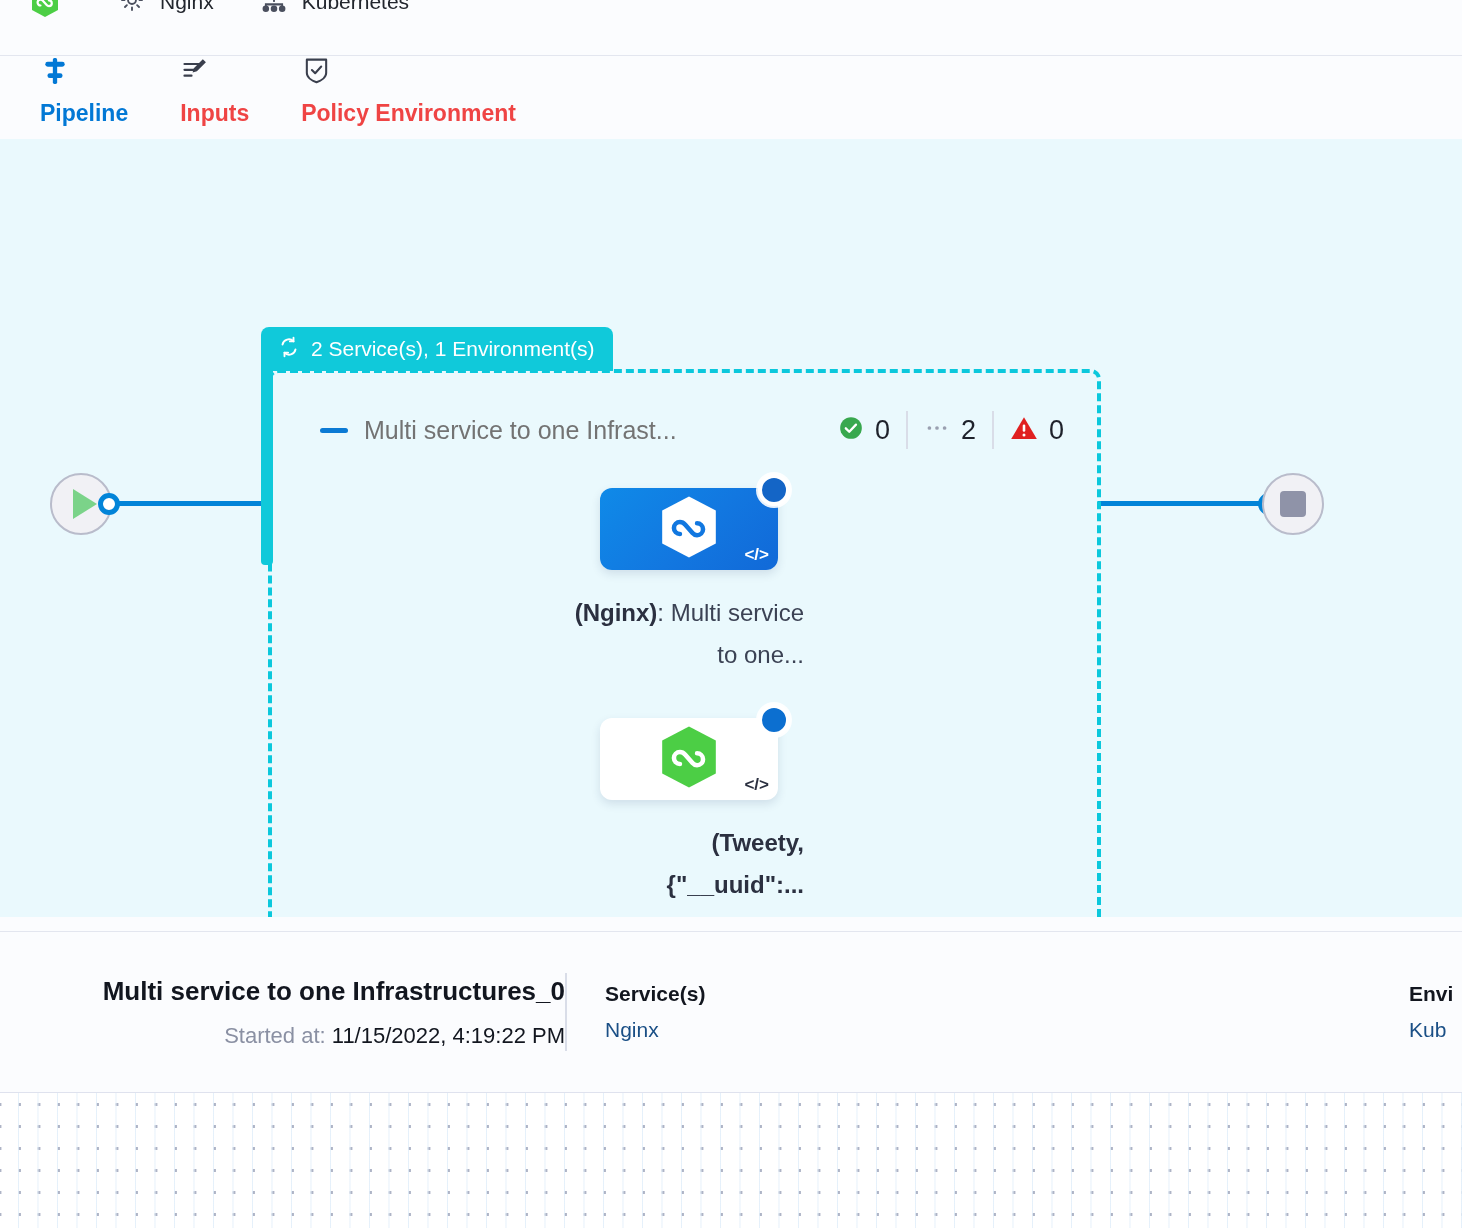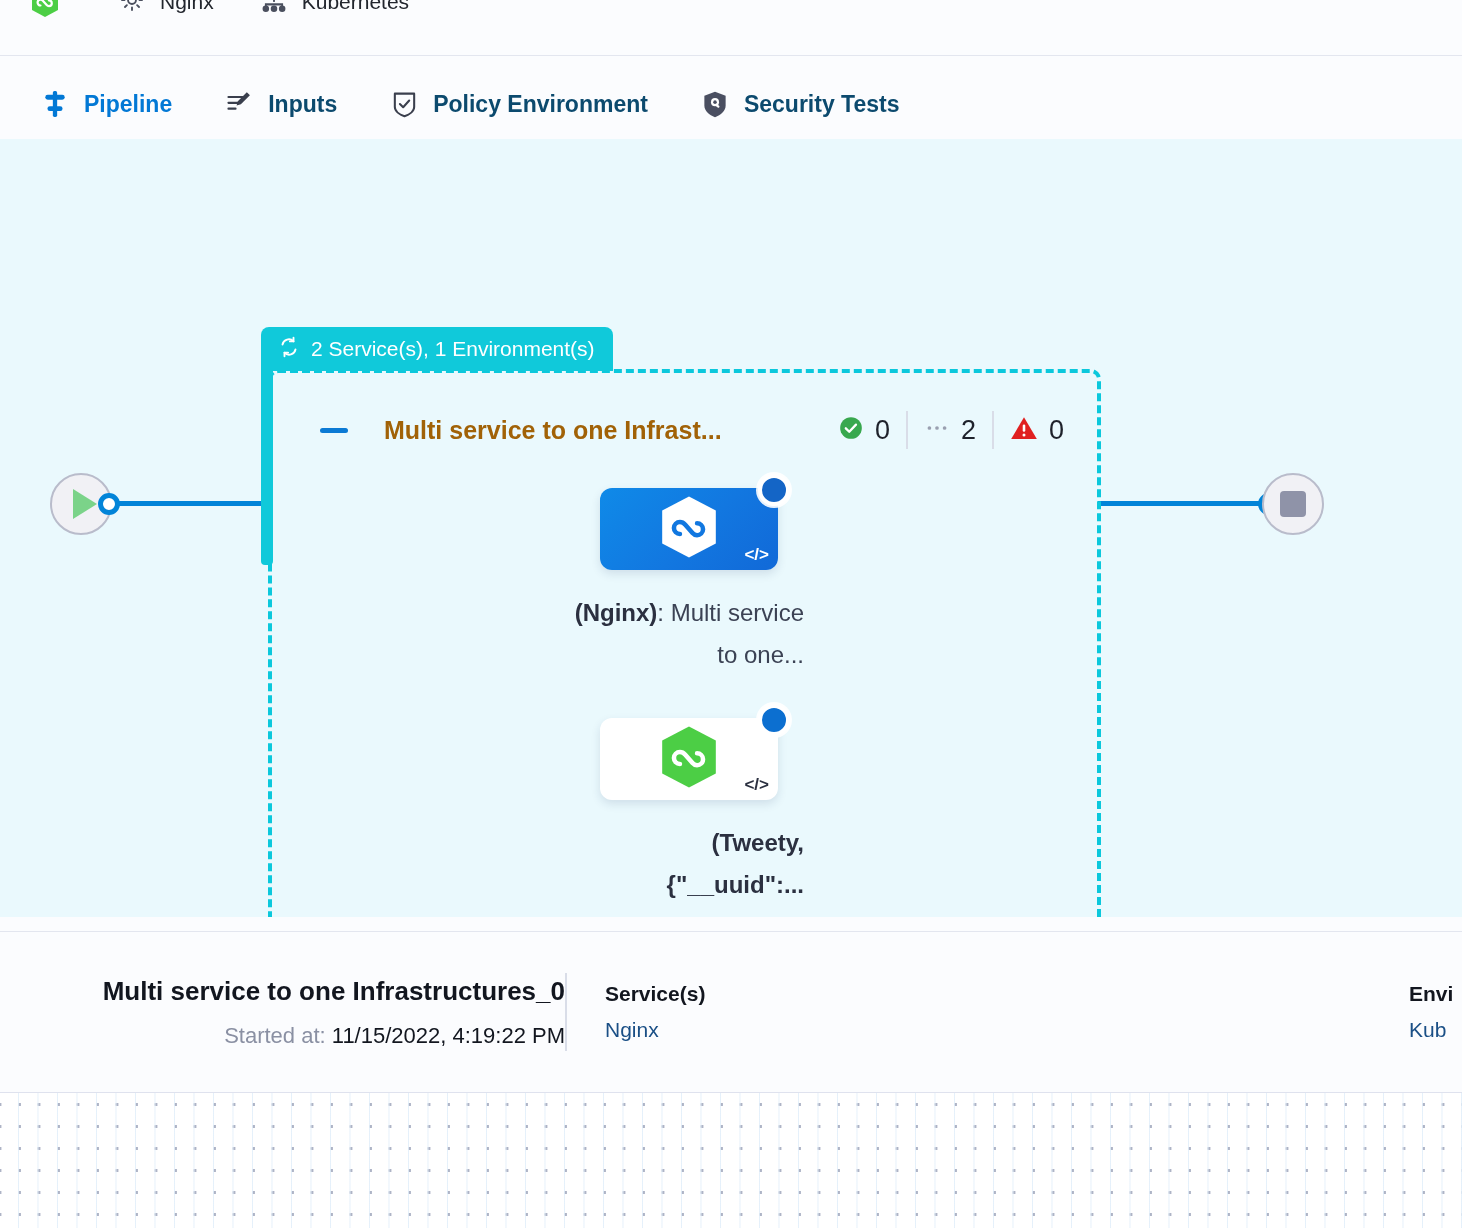--- a/index.html
+++ b/index.html
@@ -25,25 +25,26 @@
   .hexlogo svg { display:block; }
 
   
   .tabbar {
     position: absolute; top: 56px; left: 0; width: 1462px; height: 97px;
     background: #fbfcfe;
     border-bottom: 1px solid #e3e6ef;
     display: flex; align-items: center; padding-left: 36px;
   }
   .tab {
-    display: flex; align-items: center; gap: 14px;
+    display: flex; align-items: flex-start; gap: 14px;
     height: 97px; margin-right: 44px; cursor: pointer; position: relative;
     padding: 0 4px;
-  }
-  .tab-label { font-size: 23px; color: #0c4a6e; font-weight: 700; white-space: nowrap; }
+    flex-direction: column;
+  }
+  .tab-label { font-size: 23px; color: #ef4444; font-weight: 700; white-space: nowrap; }
   .tab.active .tab-label { color: #0278d5; }
   .tab.active::after {
     content: ""; position: absolute; left: 0; right: 0; bottom: 0; height: 5px;
     background: #0278d5; border-radius: 3px 3px 0 0;
   }
   .tab-icon { width: 30px; height: 30px; display: flex; align-items: center; justify-content: center; flex: none; }
 
   
   .canvas {
     position: absolute; top: 139px; left: 0; width: 1462px; height: 778px;
@@ -92,21 +93,21 @@
     z-index: 2;
   }
 
   
   .stage-head {
     position: absolute; left: 320px; top: 268px; width: 760px; height: 46px;
     display: flex; align-items: center; z-index: 5;
   }
   .collapse-dash { width: 28px; height: 5px; background: #0b7ad4; border-radius: 3px; flex: none; }
   .stage-title {
-    margin-left: 36px; font-size: 25px; color: #a16207; font-weight: 700;
+    margin-left: 16px; font-size: 25px; color: #737373; font-weight: 400;
     white-space: nowrap; overflow: hidden;
   }
   .stage-stats { margin-left: auto; display: flex; align-items: center; height: 38px; }
   .stat { display: flex; align-items: center; gap: 11px; padding: 0 16px; height: 38px; }
   .stat:not(:first-child) { border-left: 2px solid #d9dde8; }
   .stat-num { font-size: 27px; color: #1e222b; font-weight: 400; }
 
   
   .node-wrap { position: absolute; z-index: 5; }
   .node-card {
@@ -233,31 +234,20 @@
   <div class="tab">
     <span class="tab-icon">
       <svg width="27" height="29" viewBox="0 0 22 24" fill="none" stroke="#3a3f4d" stroke-width="1.7" stroke-linejoin="round">
         <path d="M3 3h16v11c0 4-5.2 6.8-8 7.8C8.2 20.8 3 18 3 14V3z"></path>
         <path d="M7.2 11.6l2.7 2.7 5-5.6" stroke-linecap="round"></path>
       </svg>
     </span>
     <span class="tab-label">Policy Environment</span>
   </div>
 
-  <div class="tab">
-    <span class="tab-icon">
-      <svg width="26" height="29" viewBox="0 0 22 24" fill="#4a4f61">
-        <path d="M11 1.2L20 4.6v8.2c0 4.6-4 8-9 9.9-5-1.9-9-5.3-9-9.9V4.6z"></path>
-        <circle cx="11" cy="10" r="3.4" fill="#ffffff"></circle>
-        <circle cx="11" cy="10" r="1.5" fill="#4a4f61"></circle>
-        <rect x="12.4" y="11.4" width="3.6" height="1.9" rx="0.9" transform="rotate(40 12.4 11.4)" fill="#ffffff"></rect>
-      </svg>
-    </span>
-    <span class="tab-label">Security Tests</span>
-  </div>
 </div>
 
 <div class="canvas">
 
   <div class="terminal-node" style="left:50px; top:334px;">
     <span class="play-tri"></span>
   </div>
   <div class="endpoint-dot" style="left:98px; top:354px;"></div>
   <div class="edge-line" style="left:115px; top:362px; width:155px;"></div>
 

